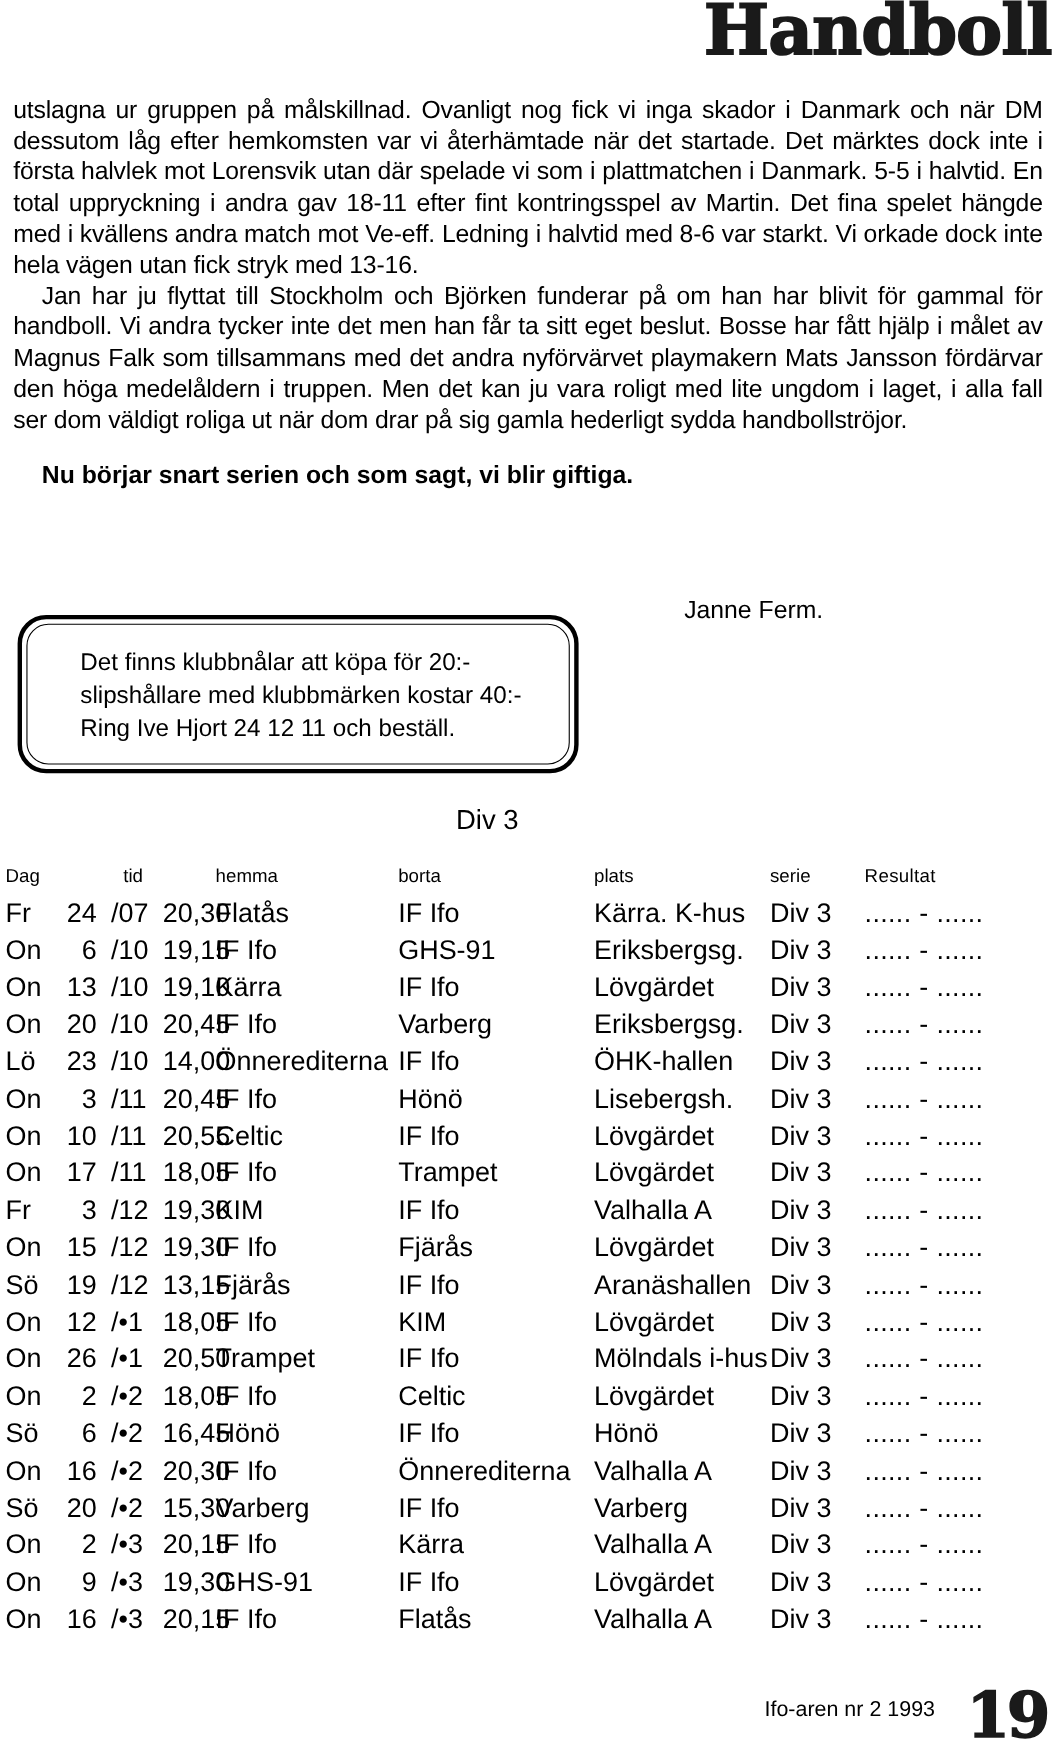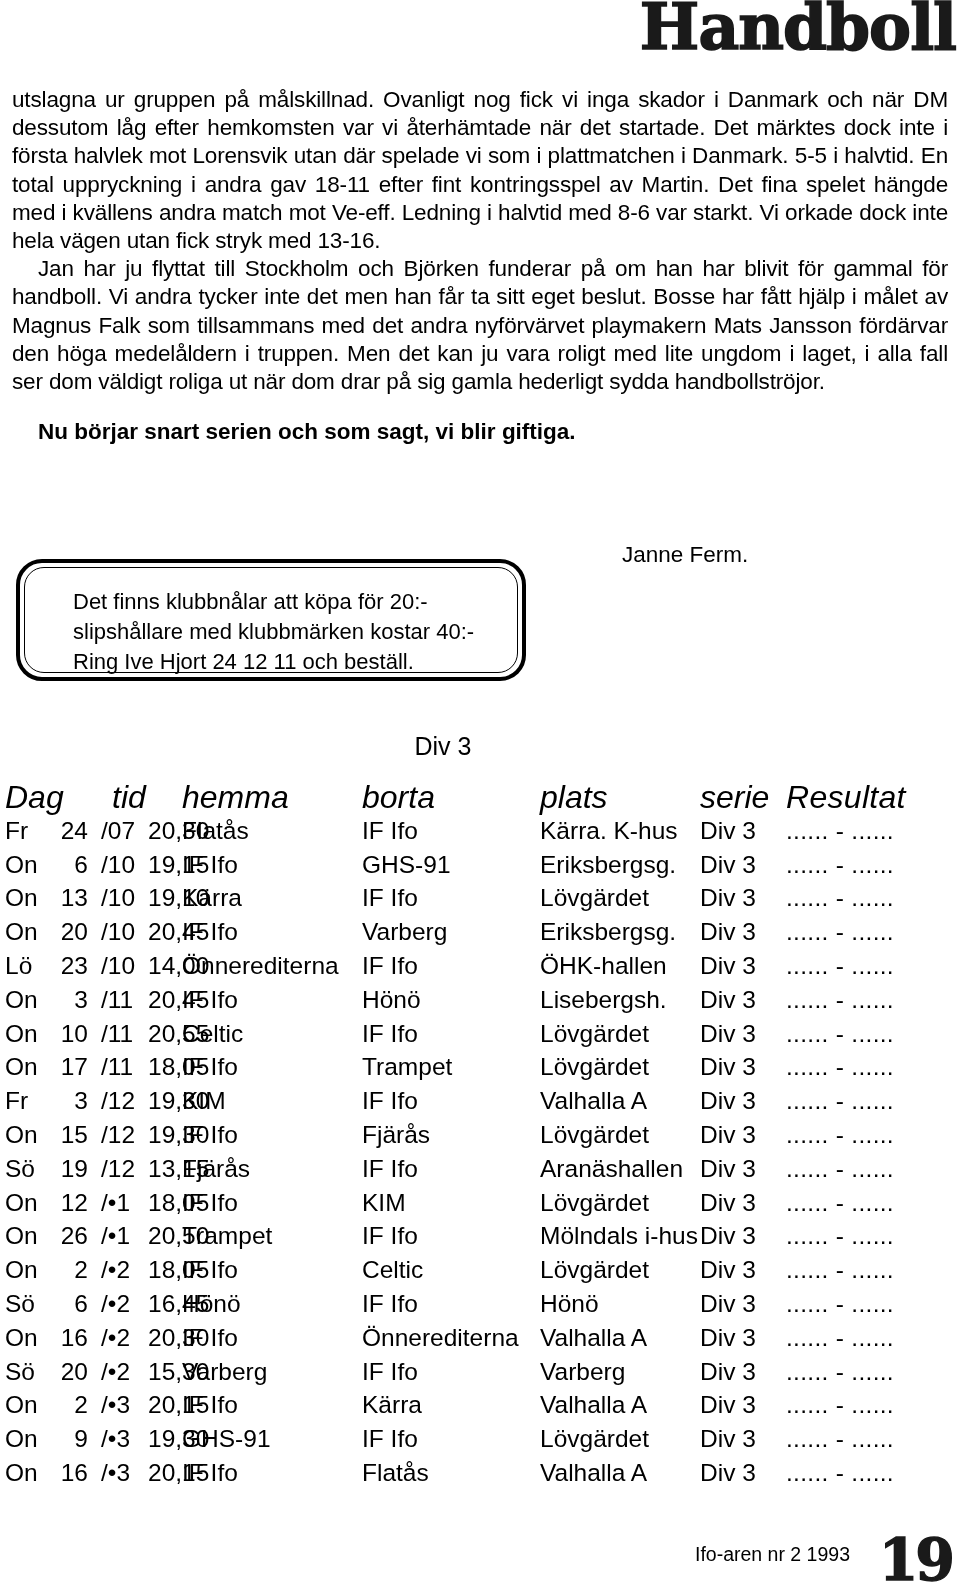--- a/index.html
+++ b/index.html
@@ -74,21 +74,21 @@
     font-size: 22.5px;
     line-height: 28px;
   }
 
   
   #notice-box {
     position: absolute;
     left: 16px;
     top: 559px;
     width: 510px;
-    height: 122px;
+    height: 144px;
     border: 4px solid #000000;
     border-radius: 26px;
     box-sizing: border-box;
     background: #ffffff;
   }
   #notice-inner {
     position: absolute;
     left: 4px;
     top: 4px;
     right: 4px;
@@ -125,32 +125,32 @@
     left: 0;
     top: 782px;
     width: 960px;
     font-size: 24.5px;
   }
   .srow {
     position: relative;
     height: 33.8px;
     white-space: nowrap;
   }
-  .srow.header { font-size: 32px; font-style: italic; }
+  .srow.header { font-size: 17px; }
   .c {
     position: absolute;
     top: 0;
     line-height: 30px;
   }
   
   .c-dag     { left: 5px;  }
   .c-day     { left: 44px; width: 44px; text-align: right; }
   .c-month   { left: 101px; }
   .c-tid     { left: 148px; }
-  .c-hemma   { left: 182px; }
+  .c-hemma   { left: 196px; }
   .c-borta   { left: 362px; }
   .c-plats   { left: 540px; }
   .c-serie   { left: 700px; }
   .c-res     { left: 786px; letter-spacing: 0.3px; }
 
   .hdr-tid   { left: 112px; }
   .hdr-dag   { left: 5px; }
 
   
   #footer-text {

